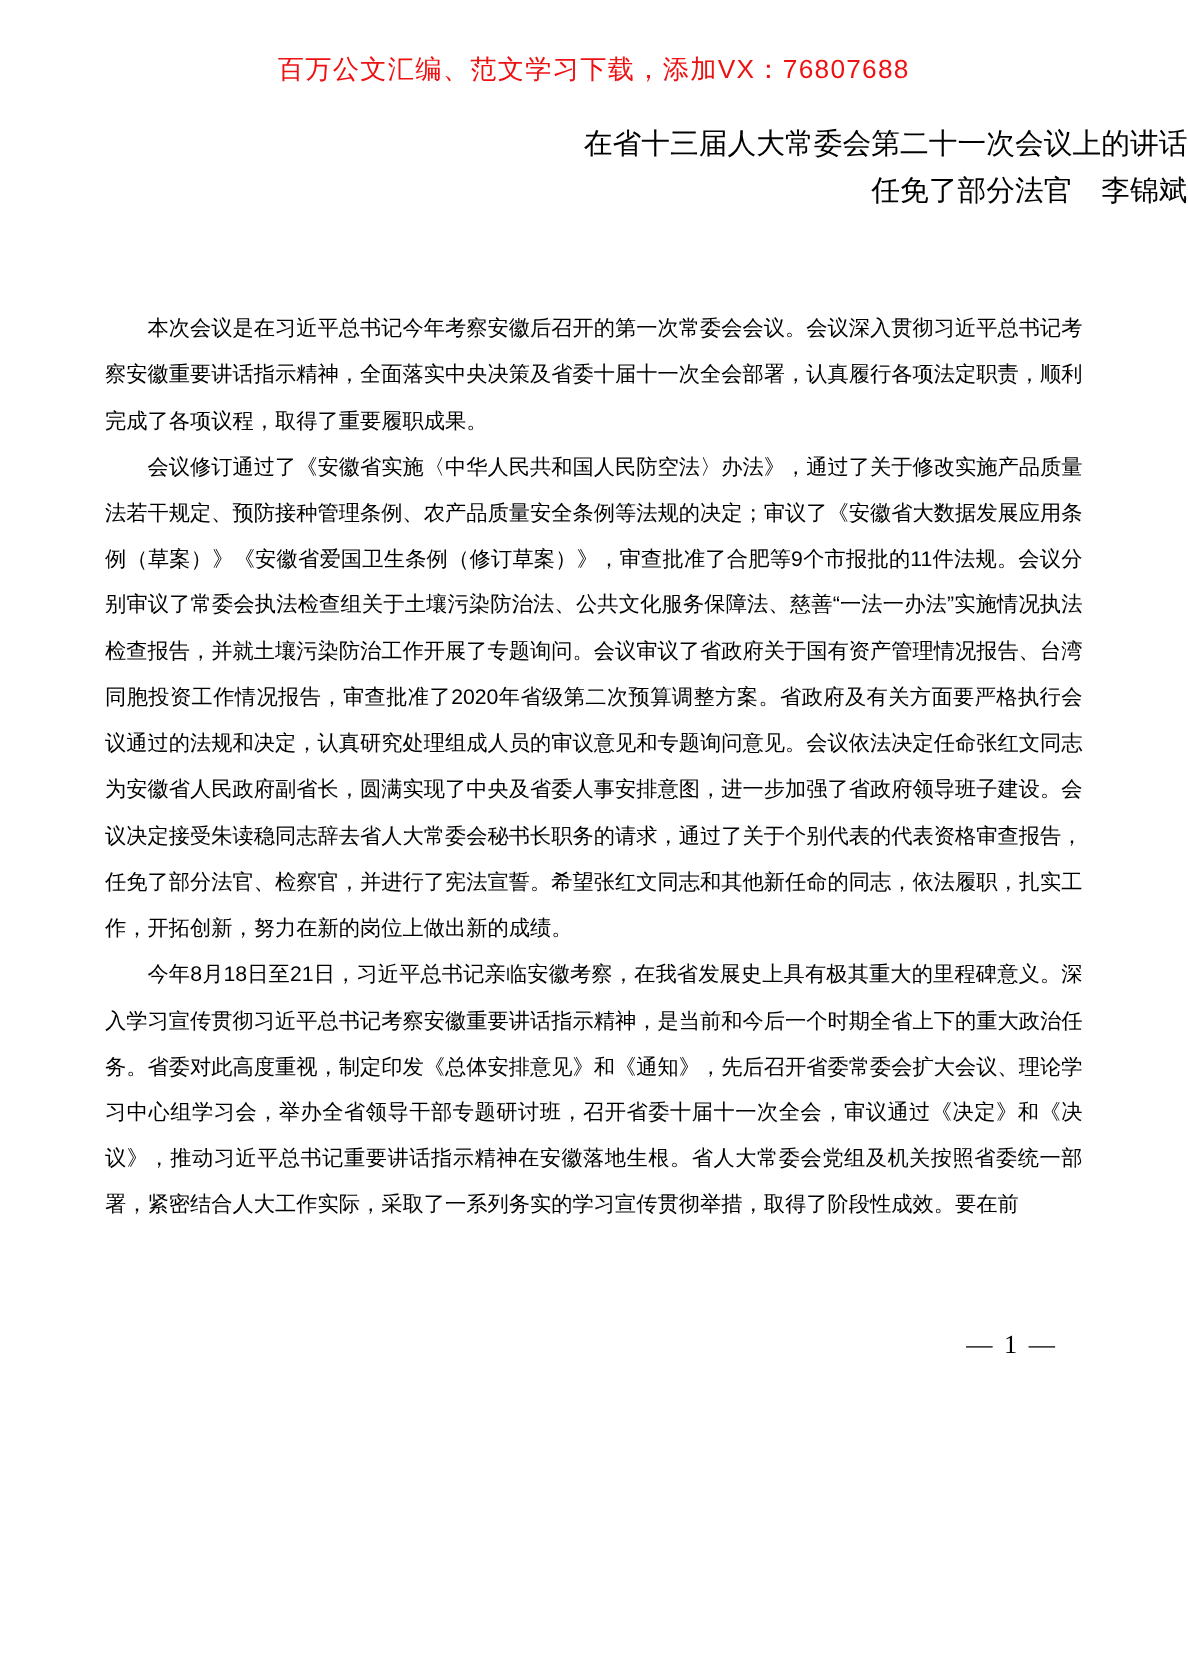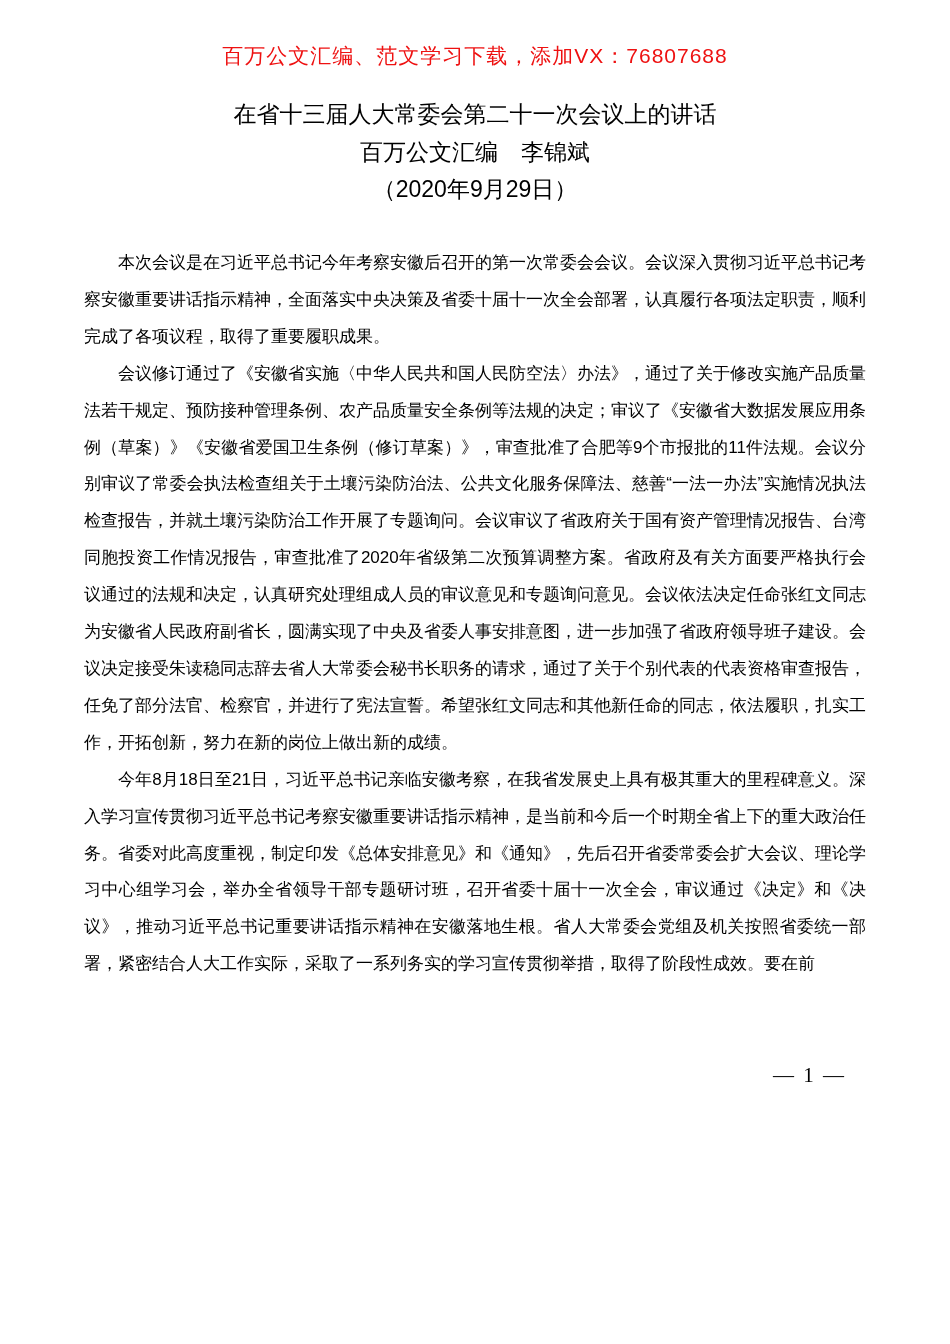--- a/index.html
+++ b/index.html
@@ -25,21 +25,21 @@
     font-size: 21px;
     line-height: 26px;
     color: #ee1111;
     letter-spacing: 1px;
   }
   .doc-header {
     position: absolute;
     top: 96px;
     left: 0;
     width: 100%;
-    text-align: center;
+    text-align: right;
     font-size: 23px;
     line-height: 37.5px;
   }
   .doc-body {
     position: absolute;
     top: 245px;
     left: 84px;
     width: 782px;
   }
   .para {
@@ -64,22 +64,21 @@
 </style>
 </head>
 <body>
 
 <div class="page">
 
   <div class="promo" style="color: rgb(238, 17, 17);">百万公文汇编、范文学习下载，添加VX：76807688</div>
 
   <div class="doc-header">
     <div class="doc-title">在省十三届人大常委会第二十一次会议上的讲话</div>
-    <div class="doc-author">百万公文汇编　李锦斌</div>
-    <div class="doc-date">（2020年9月29日）</div>
+    <div class="doc-author">任免了部分法官　李锦斌</div>
   </div>
 
   <div class="doc-body">
     <p class="para">本次会议是在习近平总书记今年考察安徽后召开的第一次常委会会议。会议深入贯彻习近平总书记考察安徽重要讲话指示精神，全面落实中央决策及省委十届十一次全会部署，认真履行各项法定职责，顺利完成了各项议程，取得了重要履职成果。</p>
     <p class="para">会议修订通过了《安徽省实施〈中华人民共和国人民防空法〉办法》，通过了关于修改实施产品质量法若干规定、预防接种管理条例、农产品质量安全条例等法规的决定；审议了《安徽省大数据发展应用条例（草案）》《安徽省爱国卫生条例（修订草案）》，审查批准了合肥等9个市报批的11件法规。会议分别审议了常委会执法检查组关于土壤污染防治法、公共文化服务保障法、慈善“一法一办法”实施情况执法检查报告，并就土壤污染防治工作开展了专题询问。会议审议了省政府关于国有资产管理情况报告、台湾同胞投资工作情况报告，审查批准了2020年省级第二次预算调整方案。省政府及有关方面要严格执行会议通过的法规和决定，认真研究处理组成人员的审议意见和专题询问意见。会议依法决定任命张红文同志为安徽省人民政府副省长，圆满实现了中央及省委人事安排意图，进一步加强了省政府领导班子建设。会议决定接受朱读稳同志辞去省人大常委会秘书长职务的请求，通过了关于个别代表的代表资格审查报告，任免了部分法官、检察官，并进行了宪法宣誓。希望张红文同志和其他新任命的同志，依法履职，扎实工作，开拓创新，努力在新的岗位上做出新的成绩。</p>
     <p class="para">今年8月18日至21日，习近平总书记亲临安徽考察，在我省发展史上具有极其重大的里程碑意义。深入学习宣传贯彻习近平总书记考察安徽重要讲话指示精神，是当前和今后一个时期全省上下的重大政治任务。省委对此高度重视，制定印发《总体安排意见》和《通知》，先后召开省委常委会扩大会议、理论学习中心组学习会，举办全省领导干部专题研讨班，召开省委十届十一次全会，审议通过《决定》和《决议》，推动习近平总书记重要讲话指示精神在安徽落地生根。省人大常委会党组及机关按照省委统一部署，紧密结合人大工作实际，采取了一系列务实的学习宣传贯彻举措，取得了阶段性成效。要在前</p>
   </div>
 
   <div class="page-number">— 1 —</div>
 

